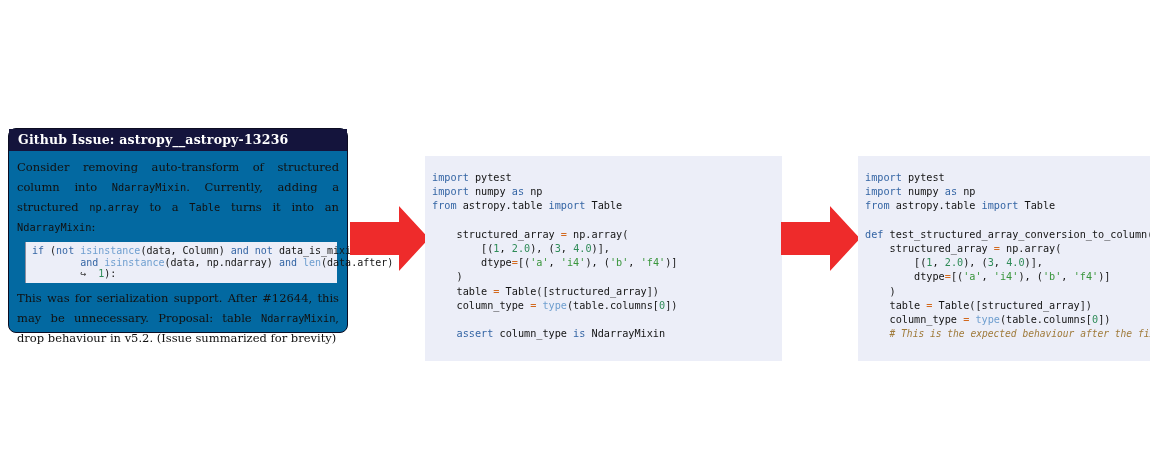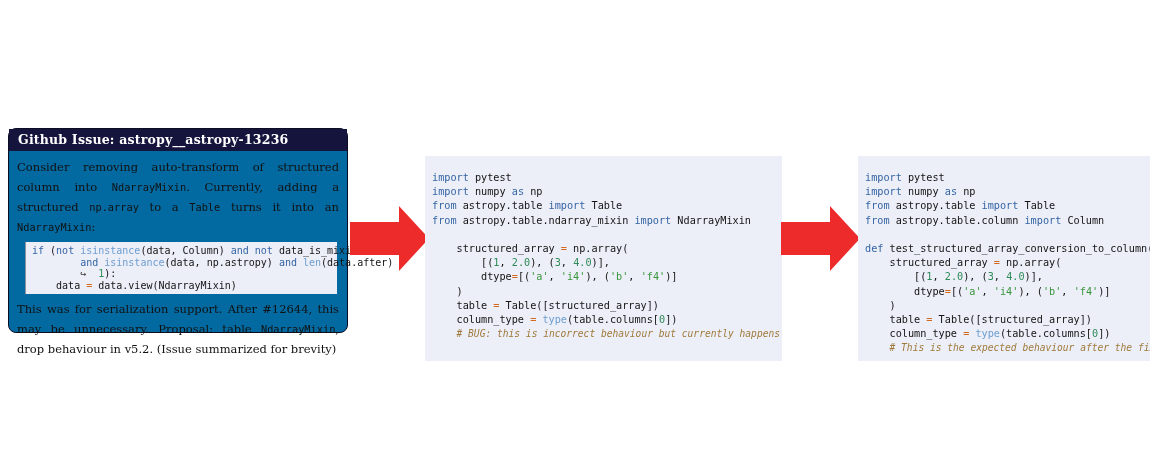--- a/index.html
+++ b/index.html
@@ -47,52 +47,50 @@
 </style>
 </head>
 <body>
 
 <div class="panel-issue">
   <div class="issue-title">Github Issue: astropy__astropy-13236</div>
   <div class="issue-body">
     <div class="issue-para"><span class="seg-t">Consider removing auto-transform of structured column into </span><span class="seg-m">NdarrayMixin</span><span class="seg-t">. Currently, adding a structured </span><span class="seg-m">np.array</span><span class="seg-t"> to a </span><span class="seg-m">Table</span><span class="seg-t"> turns it into an </span><span class="seg-m">NdarrayMixin</span><span class="seg-t">:</span></div>
     <div class="issue-code">
         <div class="cl"><span class="tok-k">if</span><span class="tok-p"> (</span><span class="tok-k">not</span><span class="tok-p"> </span><span class="tok-b">isinstance</span><span class="tok-p">(data, Column) </span><span class="tok-k">and</span><span class="tok-p"> </span><span class="tok-k">not</span><span class="tok-p"> data_is_mixin</span></div>
-        <div class="cl"><span class="tok-p">        </span><span class="tok-k">and</span><span class="tok-p"> </span><span class="tok-b">isinstance</span><span class="tok-p">(data, np.astropy) </span><span class="tok-k">and</span><span class="tok-p"> </span><span class="tok-b">len</span><span class="tok-p">(data.after) </span><span class="tok-o">&gt;</span></div>
+        <div class="cl"><span class="tok-p">        </span><span class="tok-k">and</span><span class="tok-p"> </span><span class="tok-b">isinstance</span><span class="tok-p">(data, np.ndarray) </span><span class="tok-k">and</span><span class="tok-p"> </span><span class="tok-b">len</span><span class="tok-p">(data.after) </span><span class="tok-o">&gt;</span></div>
         <div class="cl"><span class="tok-p">        </span><span class="tok-a">↪</span><span class="tok-p">  </span><span class="tok-n">1</span><span class="tok-p">):</span></div>
-        <div class="cl"><span class="tok-p">    data </span><span class="tok-o">=</span><span class="tok-p"> data.view(NdarrayMixin)</span></div>
       </div>
     <div class="issue-para"><span class="seg-t">This was for serialization support. After #12644, this may be unnecessary. Proposal: table </span><span class="seg-m">NdarrayMixin</span><span class="seg-t">, drop behaviour in v5.2. (Issue summarized for brevity)</span></div>
   </div>
 </div>
 
 <div class="arrow" id="arrow-1" style="background: rgb(238, 43, 43);"></div>
 
 <div class="code-panel" id="panel-buggy">
     <div class="cl"><span class="tok-k">import</span><span class="tok-p"> pytest</span></div>
     <div class="cl"><span class="tok-k">import</span><span class="tok-p"> numpy </span><span class="tok-k">as</span><span class="tok-p"> np</span></div>
     <div class="cl"><span class="tok-k">from</span><span class="tok-p"> astropy.table </span><span class="tok-k">import</span><span class="tok-p"> Table</span></div>
-    <div class="cl"><span class="tok-k">from</span><span class="tok-p"> astropy.table.ndarray_mixin </span><span class="tok-k">import</span><span class="tok-p"> NdarrayMixin</span></div>
     <div class="cl">&nbsp;</div>
     <div class="cl"><span class="tok-p">    structured_array </span><span class="tok-o">=</span><span class="tok-p"> np.array(</span></div>
     <div class="cl"><span class="tok-p">        [(</span><span class="tok-n">1</span><span class="tok-p">, </span><span class="tok-n">2.0</span><span class="tok-p">), (</span><span class="tok-n">3</span><span class="tok-p">, </span><span class="tok-n">4.0</span><span class="tok-p">)],</span></div>
     <div class="cl"><span class="tok-p">        dtype</span><span class="tok-o">=</span><span class="tok-p">[(</span><span class="tok-s">'a'</span><span class="tok-p">, </span><span class="tok-s">'i4'</span><span class="tok-p">), (</span><span class="tok-s">'b'</span><span class="tok-p">, </span><span class="tok-s">'f4'</span><span class="tok-p">)]</span></div>
     <div class="cl"><span class="tok-p">    )</span></div>
     <div class="cl"><span class="tok-p">    table </span><span class="tok-o">=</span><span class="tok-p"> Table([structured_array])</span></div>
     <div class="cl"><span class="tok-p">    column_type </span><span class="tok-o">=</span><span class="tok-p"> </span><span class="tok-b">type</span><span class="tok-p">(table.columns[</span><span class="tok-n">0</span><span class="tok-p">])</span></div>
-    <div class="cl"><span class="tok-p">    </span><span class="tok-c"># BUG: this is incorrect behaviour but currently happens</span></div>
+    <div class="cl"><span class="tok-p">    </span></div>
+    <div class="cl"><span class="tok-p">    </span><span class="tok-k">assert</span><span class="tok-p"> column_type </span><span class="tok-k">is</span><span class="tok-p"> NdarrayMixin</span></div>
   </div>
 
 <div class="arrow" id="arrow-2" style="background: rgb(238, 43, 43);"></div>
 
 <div class="code-panel" id="panel-fixed">
     <div class="cl"><span class="tok-k">import</span><span class="tok-p"> pytest</span></div>
     <div class="cl"><span class="tok-k">import</span><span class="tok-p"> numpy </span><span class="tok-k">as</span><span class="tok-p"> np</span></div>
     <div class="cl"><span class="tok-k">from</span><span class="tok-p"> astropy.table </span><span class="tok-k">import</span><span class="tok-p"> Table</span></div>
-    <div class="cl"><span class="tok-k">from</span><span class="tok-p"> astropy.table.column </span><span class="tok-k">import</span><span class="tok-p"> Column</span></div>
     <div class="cl">&nbsp;</div>
     <div class="cl"><span class="tok-k">def</span><span class="tok-p"> test_structured_array_conversion_to_column():</span></div>
     <div class="cl"><span class="tok-p">    structured_array </span><span class="tok-o">=</span><span class="tok-p"> np.array(</span></div>
     <div class="cl"><span class="tok-p">        [(</span><span class="tok-n">1</span><span class="tok-p">, </span><span class="tok-n">2.0</span><span class="tok-p">), (</span><span class="tok-n">3</span><span class="tok-p">, </span><span class="tok-n">4.0</span><span class="tok-p">)],</span></div>
     <div class="cl"><span class="tok-p">        dtype</span><span class="tok-o">=</span><span class="tok-p">[(</span><span class="tok-s">'a'</span><span class="tok-p">, </span><span class="tok-s">'i4'</span><span class="tok-p">), (</span><span class="tok-s">'b'</span><span class="tok-p">, </span><span class="tok-s">'f4'</span><span class="tok-p">)]</span></div>
     <div class="cl"><span class="tok-p">    )</span></div>
     <div class="cl"><span class="tok-p">    table </span><span class="tok-o">=</span><span class="tok-p"> Table([structured_array])</span></div>
     <div class="cl"><span class="tok-p">    column_type </span><span class="tok-o">=</span><span class="tok-p"> </span><span class="tok-b">type</span><span class="tok-p">(table.columns[</span><span class="tok-n">0</span><span class="tok-p">])</span></div>
     <div class="cl"><span class="tok-p">    </span><span class="tok-c"># This is the expected behaviour after the fix</span></div>
   </div>

